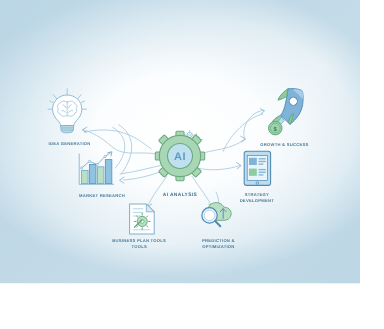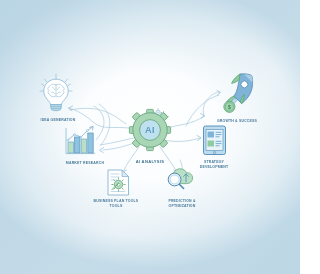--- a/index.html
+++ b/index.html
@@ -9,21 +9,21 @@
   }
   body {
     width: 300px;
     height: 274px;
     overflow: hidden;
     font-family: "Liberation Sans", sans-serif;
   }
   #infographic {
     position: relative;
     width: 300px;
-    height: 274px;
+    height: 236px;
     background:
       radial-gradient(ellipse 62% 52% at 50% 46%, #ffffff 0%, #fbfdfe 38%, rgba(214,231,240,0.55) 78%, rgba(186,213,228,0.85) 100%),
       linear-gradient(135deg, #bed8e7 0%, #e8f1f6 42%, #ffffff 60%, #e4eff5 86%, #c6dbe8 100%);
     overflow: hidden;
   }
   #scene {
     position: absolute;
     inset: 0;
   }
   .label {

